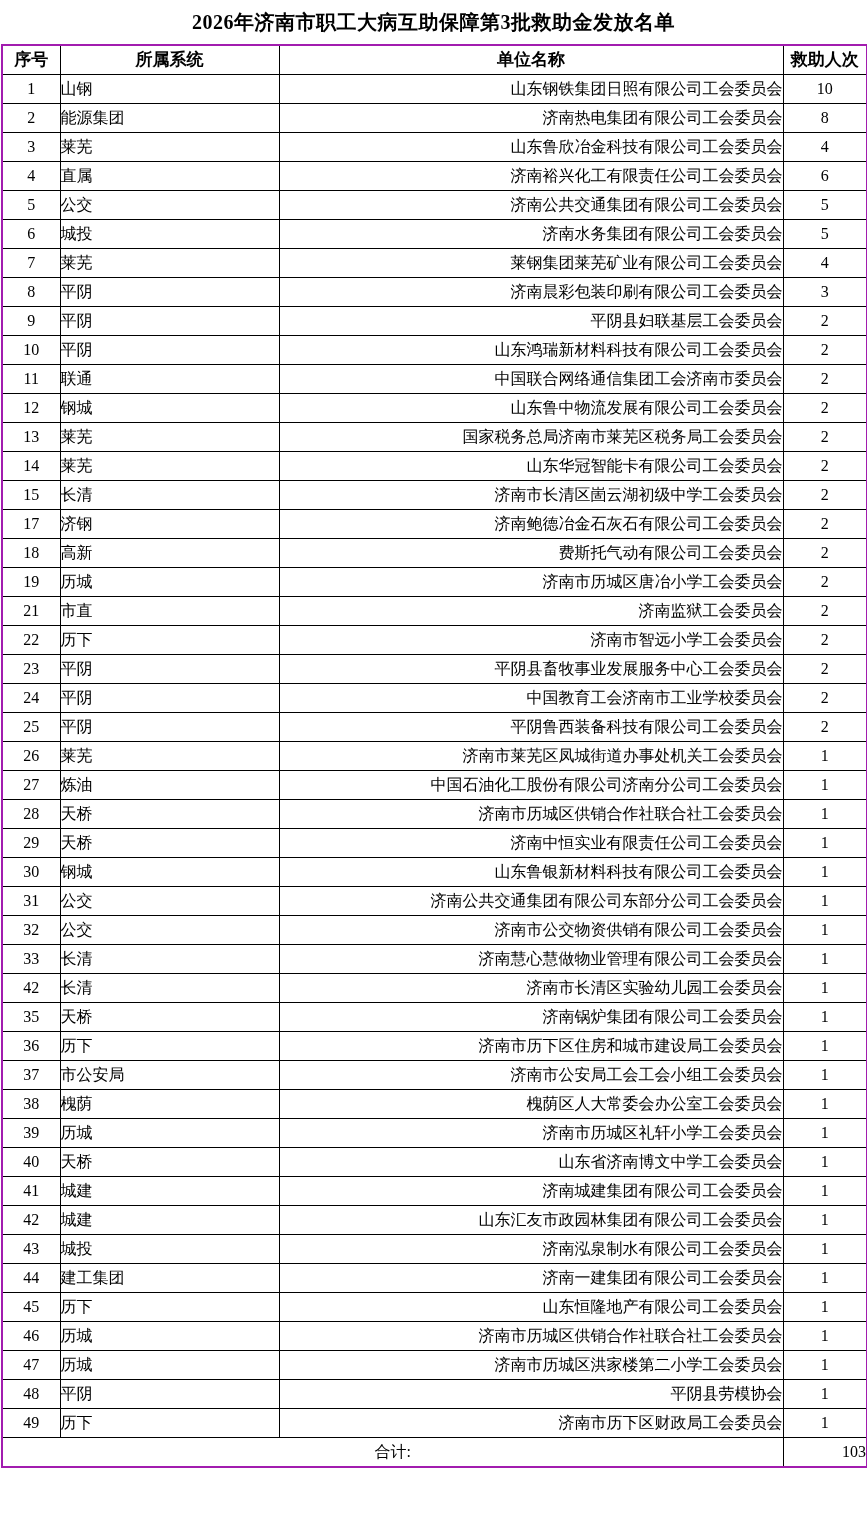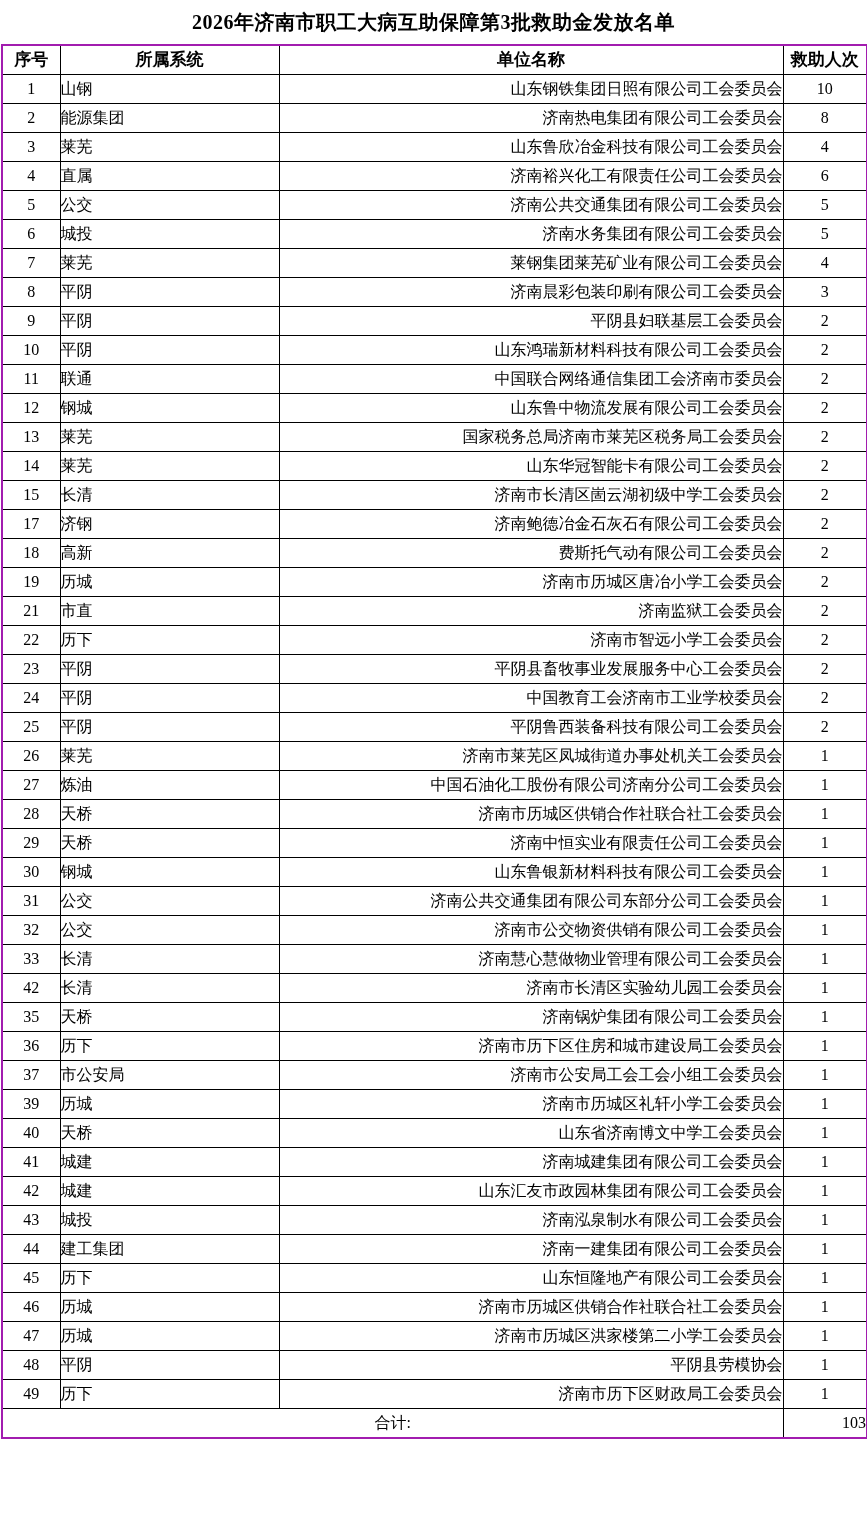--- a/index.html
+++ b/index.html
@@ -293,20 +293,26 @@
           <td class="c2">济南市历下区住房和城市建设局工会委员会</td>
           <td class="c3">1</td>
         </tr>
         <tr>
           <td class="c0">37</td>
           <td class="c1">市公安局</td>
           <td class="c2">济南市公安局工会工会小组工会委员会</td>
           <td class="c3">1</td>
         </tr>
         <tr>
+          <td class="c0">38</td>
+          <td class="c1">槐荫</td>
+          <td class="c2">槐荫区人大常委会办公室工会委员会</td>
+          <td class="c3">1</td>
+        </tr>
+        <tr>
           <td class="c0">39</td>
           <td class="c1">历城</td>
           <td class="c2">济南市历城区礼轩小学工会委员会</td>
           <td class="c3">1</td>
         </tr>
         <tr>
           <td class="c0">40</td>
           <td class="c1">天桥</td>
           <td class="c2">山东省济南博文中学工会委员会</td>
           <td class="c3">1</td>

